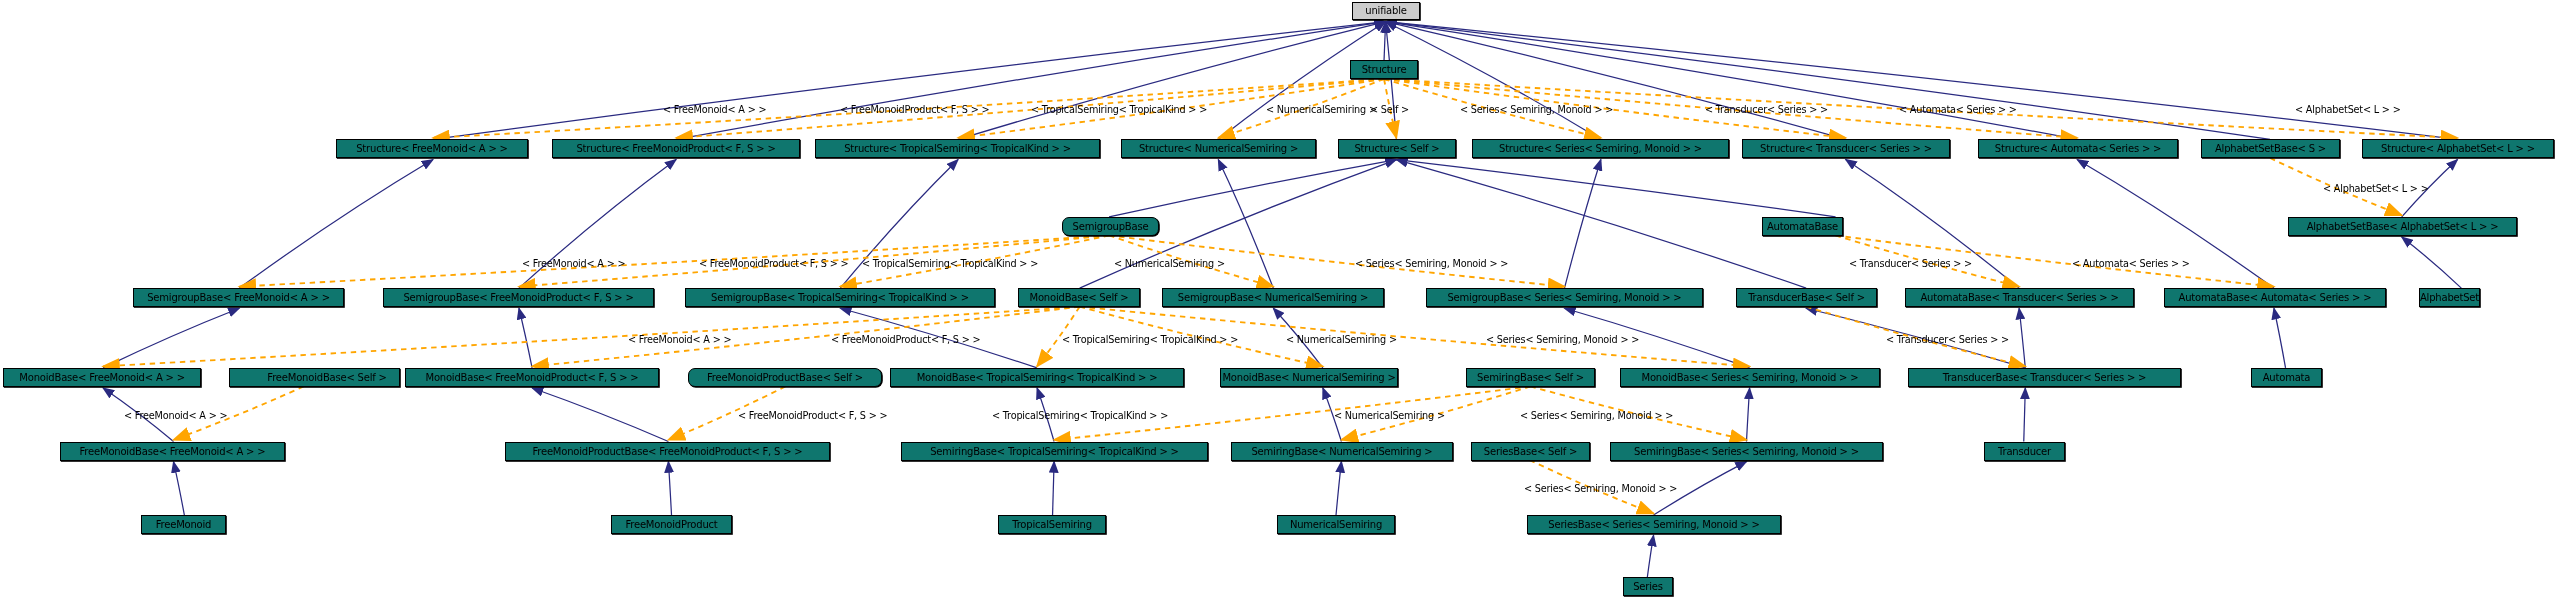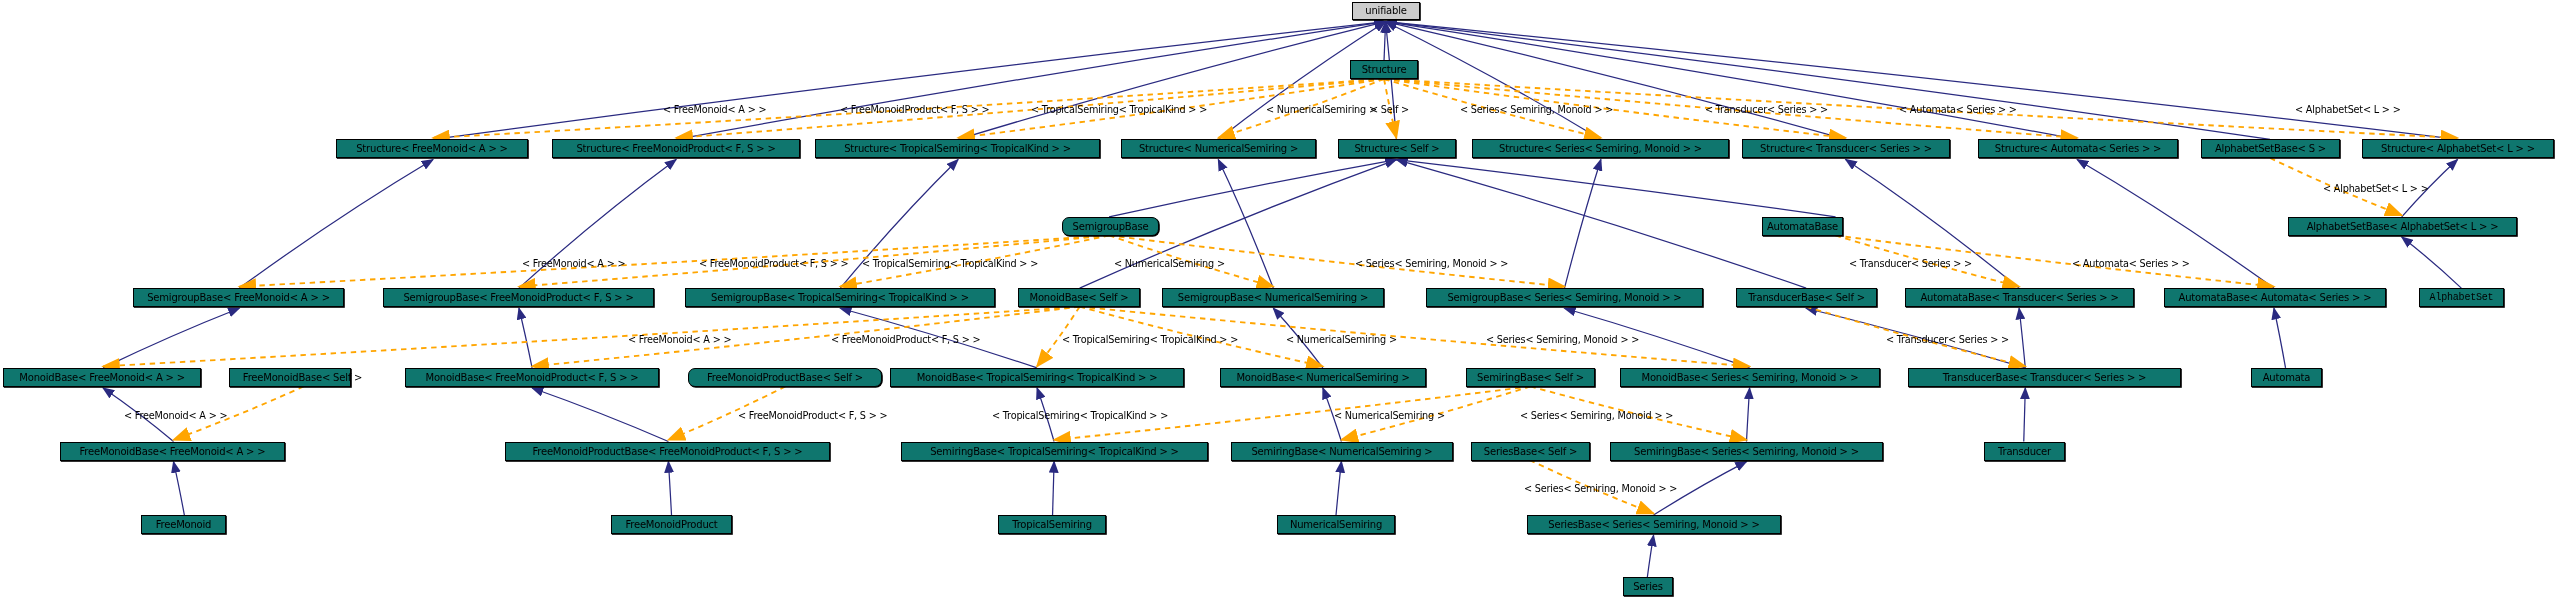--- a/index.html
+++ b/index.html
@@ -152,27 +152,27 @@
       <div class="node" style="left: 2288px; top: 217px; width: 229px;">AlphabetSetBase&lt; AlphabetSet&lt; L &gt; &gt;</div>
       <div class="node" style="left: 133px; top: 288px; width: 211px;">SemigroupBase&lt; FreeMonoid&lt; A &gt; &gt;</div>
       <div class="node" style="left: 383px; top: 288px; width: 271px;">SemigroupBase&lt; FreeMonoidProduct&lt; F, S &gt; &gt;</div>
       <div class="node" style="left: 685px; top: 288px; width: 310px;">SemigroupBase&lt; TropicalSemiring&lt; TropicalKind &gt; &gt;</div>
       <div class="node" style="left: 1018px; top: 288px; width: 122px;">MonoidBase&lt; Self &gt;</div>
       <div class="node" style="left: 1162px; top: 288px; width: 222px;">SemigroupBase&lt; NumericalSemiring &gt;</div>
       <div class="node" style="left: 1426px; top: 288px; width: 277px;">SemigroupBase&lt; Series&lt; Semiring, Monoid &gt; &gt;</div>
       <div class="node" style="left: 1736px; top: 288px; width: 141px;">TransducerBase&lt; Self &gt;</div>
       <div class="node" style="left: 1905px; top: 288px; width: 229px;">AutomataBase&lt; Transducer&lt; Series &gt; &gt;</div>
       <div class="node" style="left: 2164px; top: 288px; width: 222px;">AutomataBase&lt; Automata&lt; Series &gt; &gt;</div>
-      <div class="node" style="left: 2419px; top: 288px; width: 85px; font-family: Liberation Mono, monospace;">AlphabetSet</div>
+      <div class="node" style="left: 2419px; top: 288px; width: 61px;">AlphabetSet</div>
       <div class="node" style="left: 3.1px; top: 368px; width: 198px;">MonoidBase&lt; FreeMonoid&lt; A &gt; &gt;</div>
-      <div class="node" style="left: 229px; top: 368px; width: 122px; padding-left: 29px;">FreeMonoidBase&lt; Self &gt;</div>
+      <div class="node" style="left: 229px; top: 368px; width: 171px; padding-left: 29px;">FreeMonoidBase&lt; Self &gt;</div>
       <div class="node" style="left: 405px; top: 368px; width: 254px;">MonoidBase&lt; FreeMonoidProduct&lt; F, S &gt; &gt;</div>
       <div class="node" style="left: 688px; top: 368px; width: 194px; border-radius: 7px;">FreeMonoidProductBase&lt; Self &gt;</div>
       <div class="node" style="left: 890px; top: 368px; width: 294px;">MonoidBase&lt; TropicalSemiring&lt; TropicalKind &gt; &gt;</div>
-      <div class="node" style="left: 1220px; top: 368px; width: 206px;">MonoidBase&lt; NumericalSemiring &gt;</div>
+      <div class="node" style="left: 1220px; top: 368px; width: 178px;">MonoidBase&lt; NumericalSemiring &gt;</div>
       <div class="node" style="left: 1466px; top: 368px; width: 129px;">SemiringBase&lt; Self &gt;</div>
       <div class="node" style="left: 1620px; top: 368px; width: 260px;">MonoidBase&lt; Series&lt; Semiring, Monoid &gt; &gt;</div>
       <div class="node" style="left: 1908px; top: 368px; width: 273px;">TransducerBase&lt; Transducer&lt; Series &gt; &gt;</div>
       <div class="node" style="left: 2251px; top: 368px; width: 71px;">Automata</div>
       <div class="node" style="left: 60px; top: 442px; width: 225px;">FreeMonoidBase&lt; FreeMonoid&lt; A &gt; &gt;</div>
       <div class="node" style="left: 505px; top: 442px; width: 325px;">FreeMonoidProductBase&lt; FreeMonoidProduct&lt; F, S &gt; &gt;</div>
       <div class="node" style="left: 901px; top: 442px; width: 307px;">SemiringBase&lt; TropicalSemiring&lt; TropicalKind &gt; &gt;</div>
       <div class="node" style="left: 1231px; top: 442px; width: 222px;">SemiringBase&lt; NumericalSemiring &gt;</div>
       <div class="node" style="left: 1471px; top: 442px; width: 119px;">SeriesBase&lt; Self &gt;</div>
       <div class="node" style="left: 1610px; top: 442px; width: 273px;">SemiringBase&lt; Series&lt; Semiring, Monoid &gt; &gt;</div>

